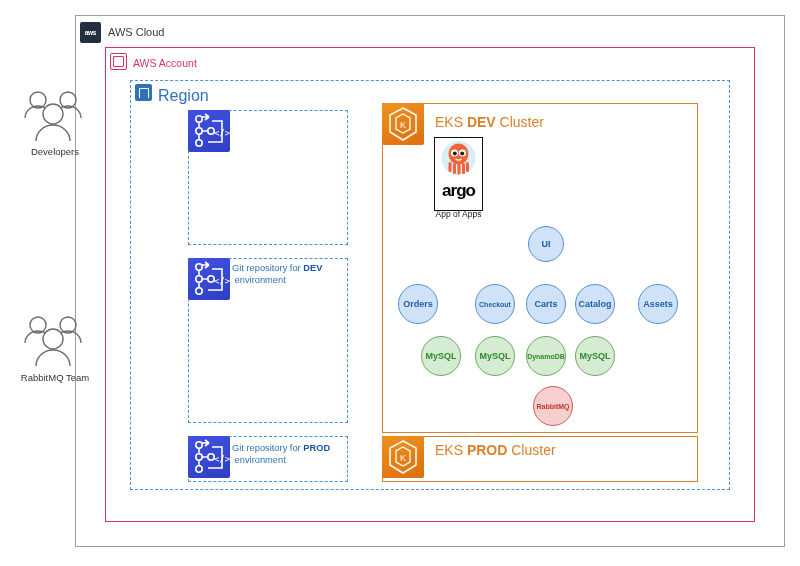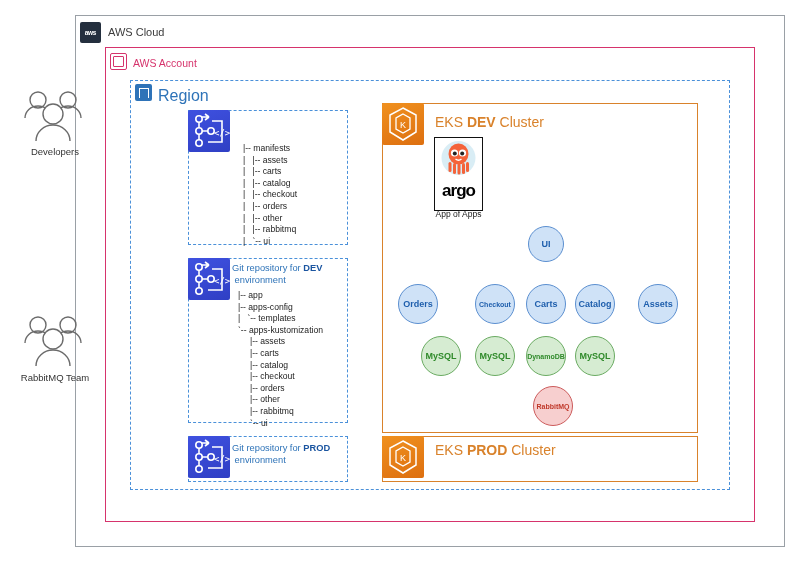--- a/index.html
+++ b/index.html
@@ -228,58 +228,37 @@
           <circle cx="11" cy="21" r="3.2"></circle>
           <circle cx="11" cy="33" r="3.2"></circle>
         <circle cx="23" cy="21" r="3.2"></circle>
         <path d="M11,12 L11,18 M11,24 L11,30 M14,21 L20,21"></path>
         <path d="M13,7 L21,7 M21,7 L17,4 M21,7 L17,10"></path>
         <path d="M24,11 L34,11 L34,32 L20,32"></path>
       </g>
       <text x="26" y="26" fill="#fff" font-size="9" font-family="DejaVu Sans Mono, monospace">&lt;/&gt;</text>
     </svg>
   </div>
-  <div class="tree tree-main">|-- manifests
-|   |-- assets
-|   |-- carts
-|   |-- catalog
-|   |-- checkout
-|   |-- orders
-|   |-- other
-|   |-- rabbitmq
-|   `-- ui</div>
 
   <div class="box repo repo-dev"></div>
   <div class="gicon g-dev">
     <svg width="42" height="42" viewBox="0 0 42 42">
       <g stroke="#fff" stroke-width="1.6" fill="none">
         <circle cx="11" cy="9" r="3.2"></circle>
           <circle cx="11" cy="21" r="3.2"></circle>
           <circle cx="11" cy="33" r="3.2"></circle>
         <circle cx="23" cy="21" r="3.2"></circle>
         <path d="M11,12 L11,18 M11,24 L11,30 M14,21 L20,21"></path>
         <path d="M13,7 L21,7 M21,7 L17,4 M21,7 L17,10"></path>
         <path d="M24,11 L34,11 L34,32 L20,32"></path>
       </g>
       <text x="26" y="26" fill="#fff" font-size="9" font-family="DejaVu Sans Mono, monospace">&lt;/&gt;</text>
     </svg>
   </div>
   <div class="repo-title t-dev">Git repository for <b>DEV</b><br>&nbsp;environment</div>
-  <div class="tree tree-dev">|-- app
-|-- apps-config
-|   `-- templates
-`-- apps-kustomization
-     |-- assets
-     |-- carts
-     |-- catalog
-     |-- checkout
-     |-- orders
-     |-- other
-     |-- rabbitmq
-     `-- ui</div>
 
   <div class="box repo repo-prod"></div>
   <div class="gicon g-prod">
     <svg width="42" height="42" viewBox="0 0 42 42">
       <g stroke="#fff" stroke-width="1.6" fill="none">
         <circle cx="11" cy="9" r="3.2"></circle>
           <circle cx="11" cy="21" r="3.2"></circle>
           <circle cx="11" cy="33" r="3.2"></circle>
         <circle cx="23" cy="21" r="3.2"></circle>
         <path d="M11,12 L11,18 M11,24 L11,30 M14,21 L20,21"></path>

